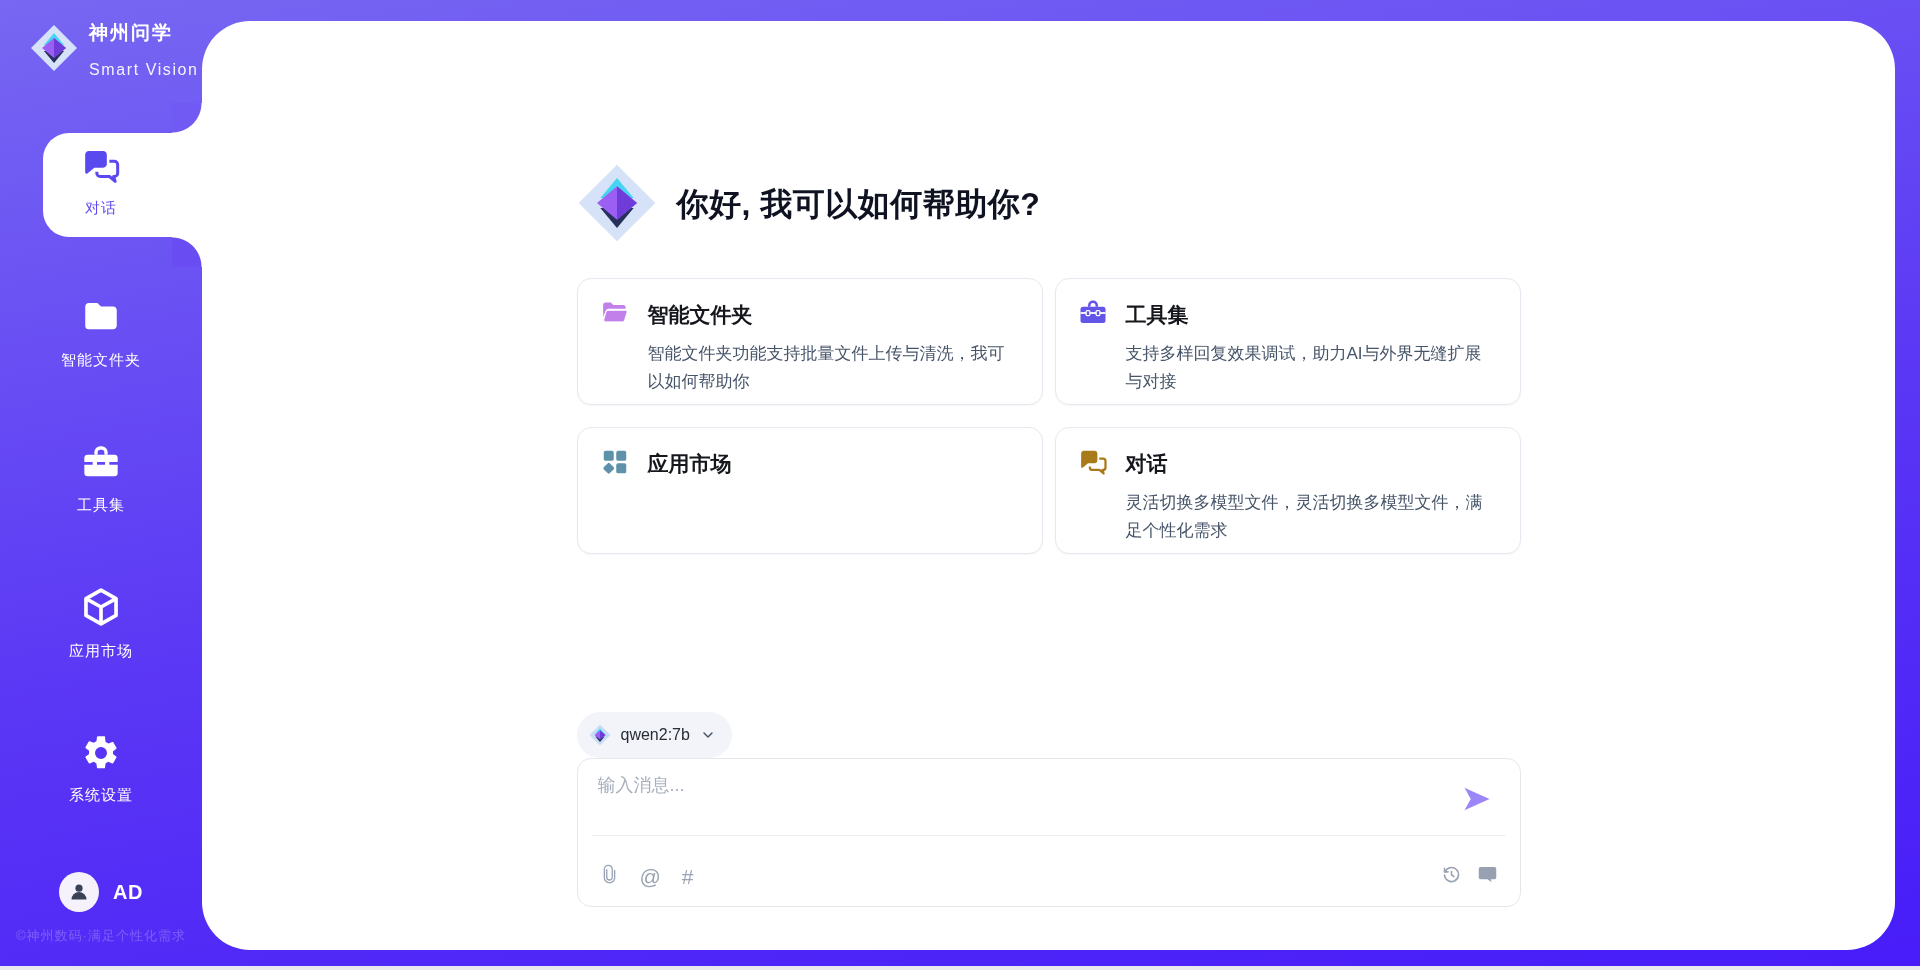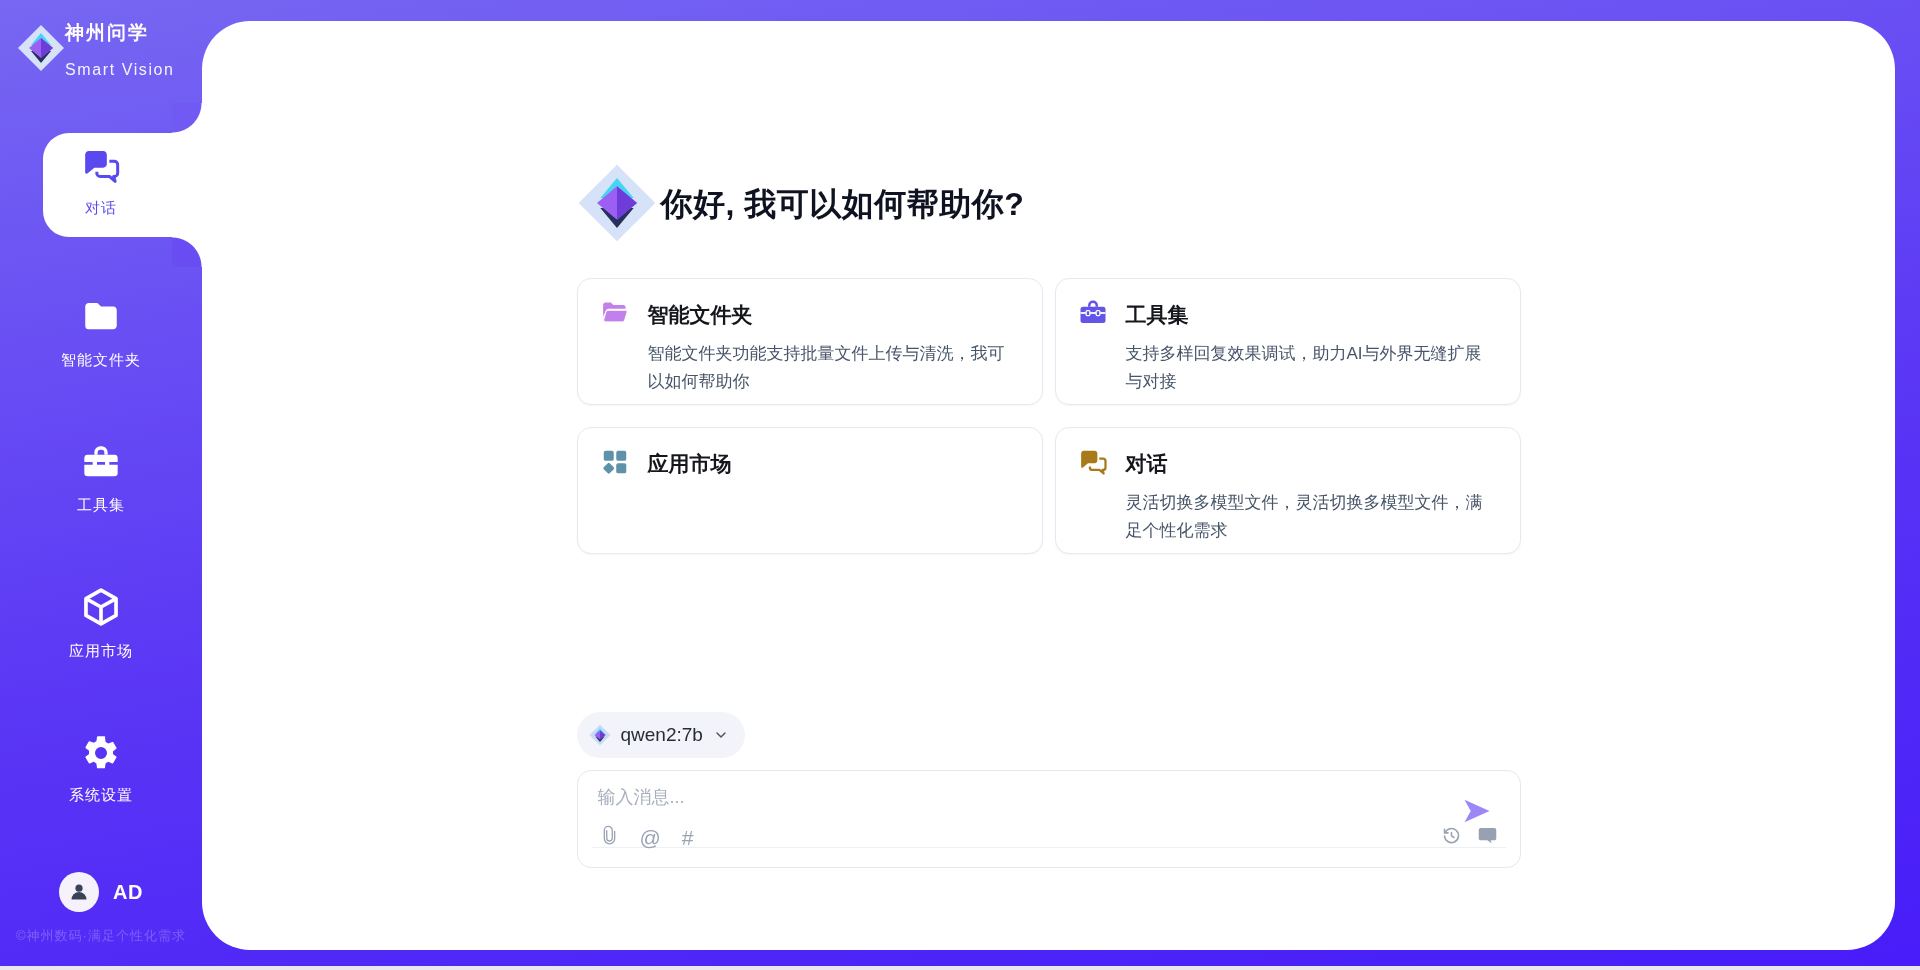--- a/index.html
+++ b/index.html
@@ -4,21 +4,21 @@
 <style>
   * { box-sizing: border-box; margin: 0; padding: 0; }
   html, body { width: 1920px; height: 970px; overflow: hidden; }
   body {
     position: relative;
     font-family: "Liberation Sans", "DejaVu Sans", sans-serif;
     background: linear-gradient(170deg, #7767F2 0%, #5A36F5 55%, #471CF9 100%);
   }
 
   
-  .logo { position: absolute; top: 20px; left: 17px; display: flex; align-items: center; }
+  .logo { position: absolute; top: 20px; left: 30px; display: flex; align-items: center; gap: 11px; }
   .logo-title { font-size: 19px; font-weight: 700; color: #fff; letter-spacing: 2px; }
   .logo-sub { font-size: 16px; color: rgba(255,255,255,.92); letter-spacing: 1.6px; margin-top: 15px; }
 
   .nav-tab { position: absolute; left: 43px; top: 133px; width: 159px; height: 104px;
              background: #fff; border-radius: 26px 0 0 26px; }
   .cap { position: absolute; right: 0; width: 30px; height: 30px; }
   .cap-top { top: -30px; background: radial-gradient(circle at 0 0, #7159F3 29px, #ffffff 30px); }
   .cap-bottom { bottom: -30px; background: radial-gradient(circle at 0 100%, #6A4CF3 29px, #ffffff 30px); }
 
   .nav-item { position: absolute; left: 0; width: 202px; display: flex; flex-direction: column;
@@ -37,36 +37,36 @@
   .user-name { font-size: 20px; font-weight: 600; color: #fff; letter-spacing: .5px; }
 
   .sidebar-footer { position: absolute; top: 927px; left: 0; width: 202px; text-align: center;
                     font-size: 13px; color: rgba(255,255,255,.24); letter-spacing: 1px; }
 
   
   .main { position: absolute; left: 202px; top: 21px; right: 25px; bottom: 20px;
           background: #fff; border-radius: 48px; overflow: hidden; }
   .content { position: absolute; left: 50%; transform: translateX(-50%); top: 0; width: 944px; }
 
-  .greeting { margin-top: 142px; display: flex; align-items: center; gap: 4px; height: 84px; }
+  .greeting { margin-top: 142px; display: flex; align-items: center; gap: 20px; height: 84px; }
   .greeting-title { font-size: 32px; font-weight: 700; color: #0F1220; letter-spacing: .5px; }
 
   .cards { margin-top: 31px; display: grid; grid-template-columns: 1fr 1fr; gap: 22px 12px; }
   .card { height: 127px; border: 1px solid #E7E9F0; border-radius: 14px; background: #fff;
           padding: 19px 24px 0 22px; cursor: pointer; box-shadow: 0 1px 2px rgba(16,24,40,.04); }
   .card-head { display: flex; align-items: center; gap: 18px; }
   .card-title { font-size: 21px; font-weight: 700; color: #15171C; }
   .card-desc { margin: 8px 0 0 48px; font-size: 17px; line-height: 1.63; color: #475569; }
 
   .model-row { margin-top: 158px; }
   .model-pill { display: inline-flex; align-items: center; gap: 10px; height: 46px;
                 padding: 0 16px 0 12px; border-radius: 23px; background: #F3F4F9; cursor: pointer; }
-  .model-label { font-size: 19px; color: #272C36; }
-
-  .composer { position: relative; margin-top: 12px; height: 98px; background: #fff;
+  .model-label { font-size: 16px; color: #272C36; }
+
+  .composer { position: relative; height: 149px; background: #fff;
               border: 1px solid #E4E7EC; border-radius: 14px; }
   .composer textarea { position: absolute; top: 14px; left: 20px; right: 72px; height: 58px;
                        width: calc(100% - 92px); border: none; outline: none; resize: none;
                        font-family: inherit; font-size: 18px; color: #333; background: transparent; }
   .composer textarea::placeholder { color: #A7AEBC; }
   .send-btn { position: absolute; top: 25px; right: 27px; width: 32px; height: 32px;
               border: none; background: transparent; cursor: pointer; }
   .composer-divider { position: absolute; top: 76px; left: 14px; right: 14px;
                       border-top: 1px solid #EDEFF3; }
   .composer-bar { position: absolute; left: 22px; right: 22px; bottom: 0; height: 60px;

